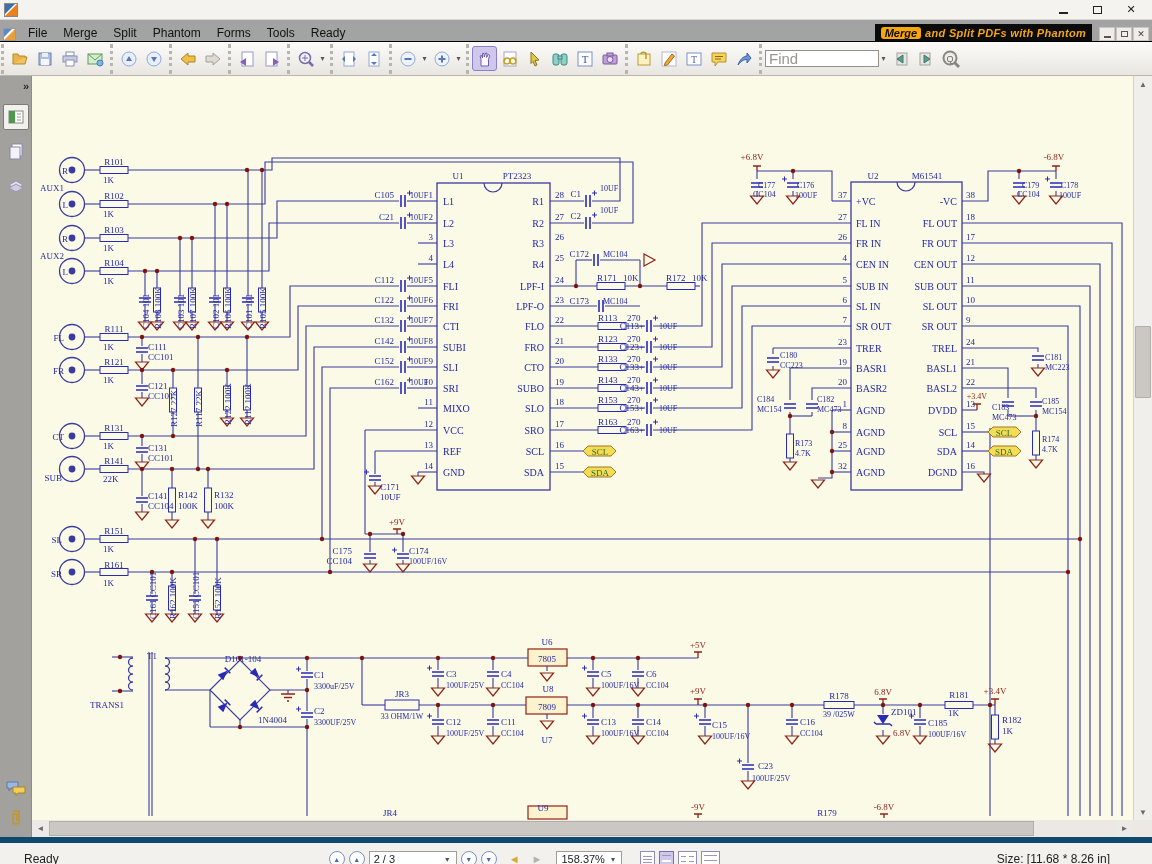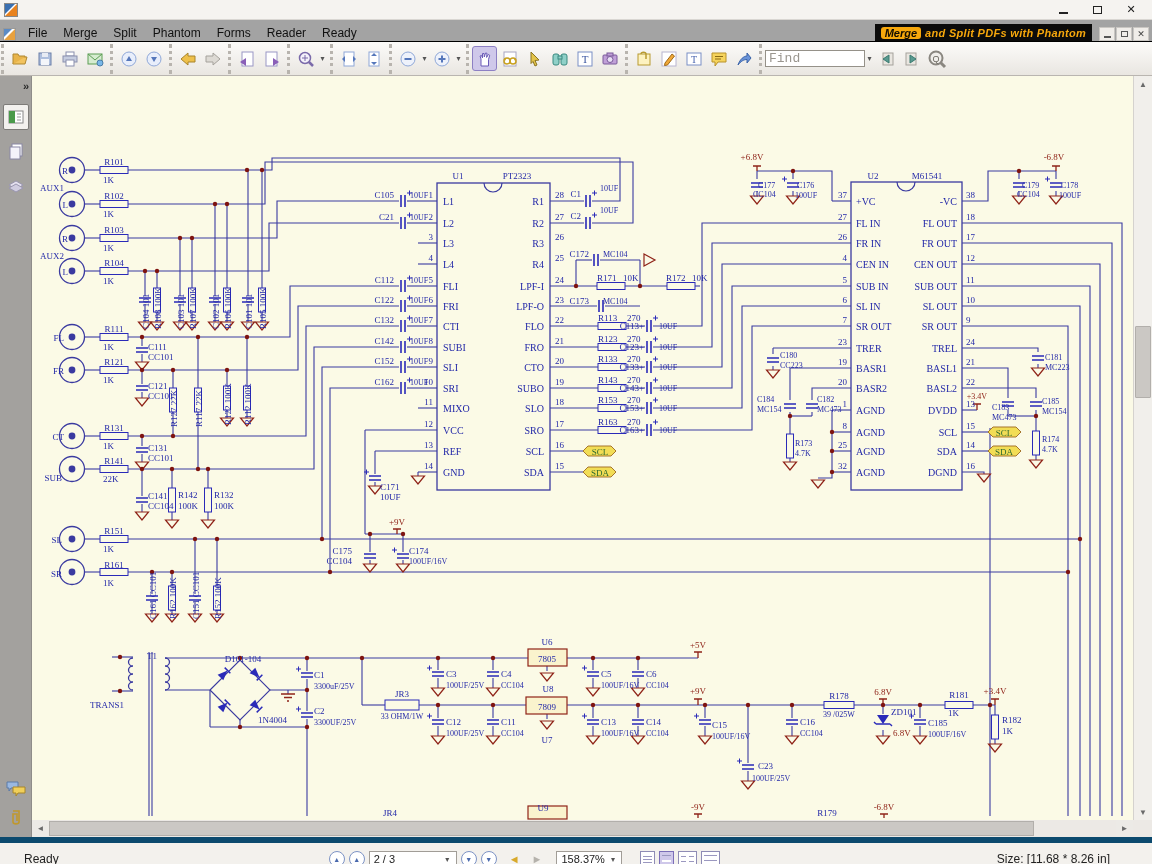--- a/index.html
+++ b/index.html
@@ -21,21 +21,21 @@
   .sbtn{width:16px;height:14px;display:flex;align-items:center;justify-content:center;font-size:9px;color:#444;border:1px solid #c9c6c2;background:#f0ede9;margin-left:1px}
   .sbtn .minbar{width:7px;height:2px;background:#555;margin-top:5px}
   .sbtn .maxbox{width:7px;height:6px;border:1px solid #555}
   
   .toolbar{height:34px;background:linear-gradient(#fcfbf9,#e9e6e1);border-bottom:1px solid #b9b5b0;display:flex;align-items:center;padding:0 1px}
   .grp{display:flex;align-items:center;height:30px;padding:0 3px;border-left:3px dotted #b8b4ae}
   .grp:first-child{border-left:3px dotted #b8b4ae}
   .tbtn{width:25px;height:25px;display:flex;align-items:center;justify-content:center;border-radius:3px;border:1px solid transparent}
   .tbtn.sel{background:#cfc8ea;border:1px solid #8d80c4}
   .caret{font-size:8px;color:#555;width:9px;text-align:center}
-  .findbox{width:100px;height:17px;border:1px solid #959189;background:#fff;font-size:13px;padding:0 3px;color:#333;font-family:Liberation Mono, monospace}
+  .findbox{width:114px;height:17px;border:1px solid #959189;background:#fff;font-size:15px;padding:0 3px;color:#333;font-family:Liberation Sans, sans-serif}
   .findbox::placeholder{color:#9a968f}
   
   .main{position:absolute;top:76px;left:0;width:1152px;height:761px;background:#a3a19e}
   .sidebar{position:absolute;left:0;top:0;width:32px;height:100%;background:#a3a19e;border-right:1px solid #8e8c89}
   .side-ico{position:absolute;left:3px;width:26px;height:26px;display:flex;align-items:center;justify-content:center;border-radius:2px}
   .side-ico.sel{background:#f3f1ee;border:1px solid #7d7b78}
   .chev{position:absolute;right:2px;top:4px;color:#2a2a2a;font-size:11px;font-weight:bold}
   .doc{position:absolute;left:32px;top:0;width:1101px;height:744px;background:#fbfae6;overflow:hidden}
   
   .vscroll{position:absolute;right:0;top:0;width:19px;height:744px;background:#f1efeb;border-left:1px solid #d5d2ce}
@@ -82,21 +82,21 @@
   <svg width="13" height="13" style="margin-right:4px">
       <rect x="0.5" y="0.5" width="12" height="12" fill="#fff" stroke="#999"></rect>
       <path d="M1,12 L12,1 L12,12 Z" fill="#e8a13e"></path>
       <path d="M1,1 L9,1 L1,9 Z" fill="#5b8bc5"></path>
     </svg>
   <span class="menu-item">File</span>
   <span class="menu-item">Merge</span>
   <span class="menu-item">Split</span>
   <span class="menu-item">Phantom</span>
   <span class="menu-item">Forms</span>
-  <span class="menu-item">Reader</span>
+  <span class="menu-item">Tools</span>
   <span class="menu-item">Ready</span>
   <div class="banner">
     <span class="badge">Merge</span>
     <span class="btext">and Split PDFs with Phantom</span>
   </div>
   <div class="smallbtns">
     <div class="sbtn">
         <div class="minbar"></div>
       </div>
     <div class="sbtn">

